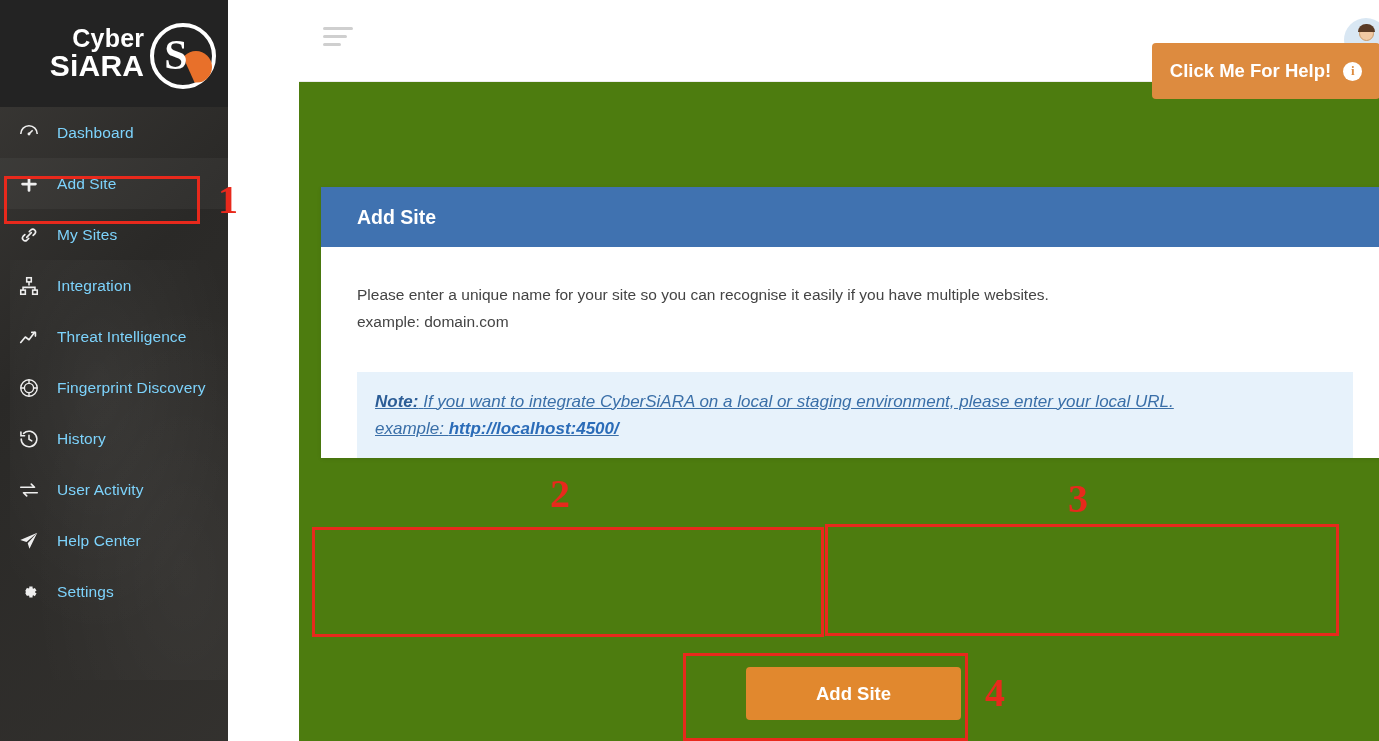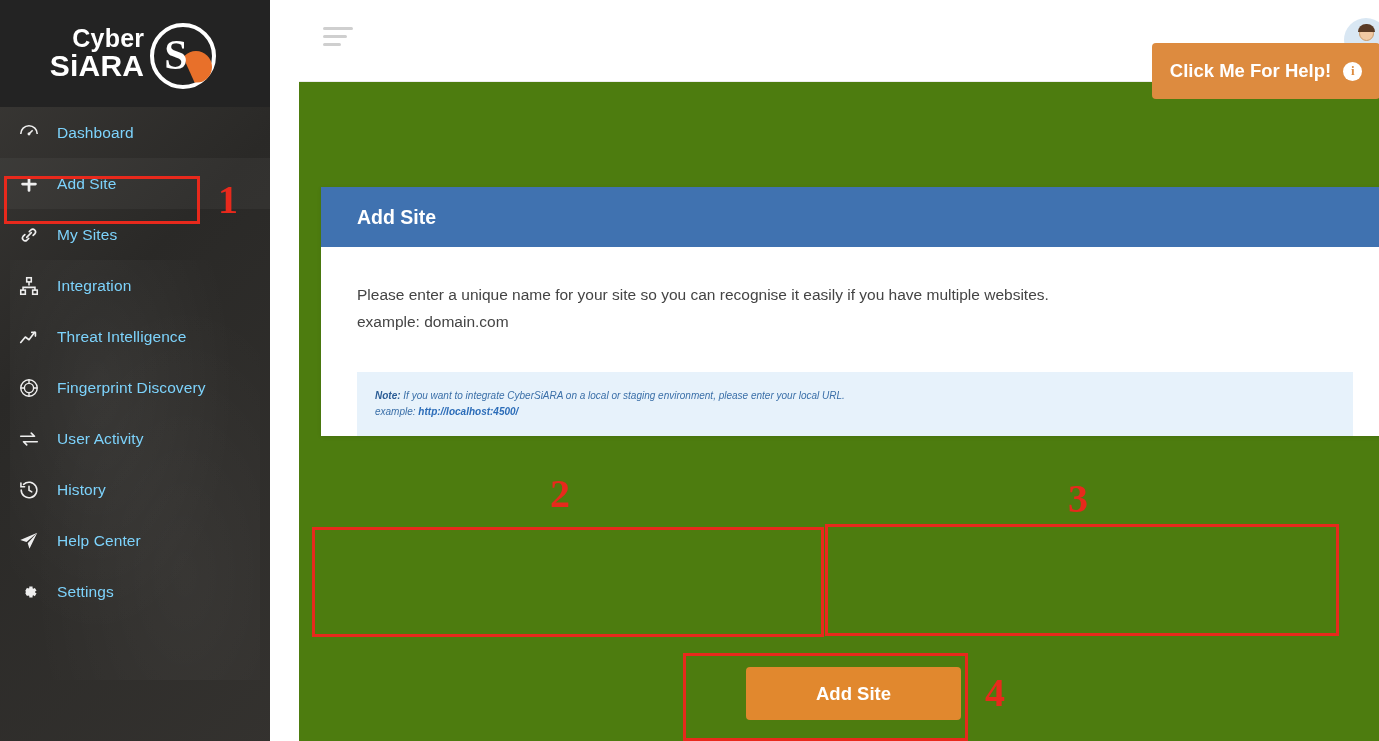--- a/index.html
+++ b/index.html
@@ -13,21 +13,21 @@
     width: 1379px;
     height: 741px;
     overflow: hidden;
     background: #ffffff;
   }
 
   
   .sidebar {
     position: absolute;
     left: 0; top: 0;
-    width: 270px;
+    width: 228px;
     height: 741px;
     background: #2b2b2b;
     overflow: hidden;
   }
   .sidebar-bg {
     position: absolute;
     left: 0; top: 0;
     width: 270px; height: 741px;
     background:
       linear-gradient(135deg, rgba(60,58,55,0.95) 0%, rgba(42,41,39,0.97) 40%, rgba(52,50,47,0.96) 100%);
@@ -255,24 +255,25 @@
     margin: 0 0 4px 0;
     color: #444444;
     font-size: 15.5px;
     line-height: 1.5;
   }
   .note-box {
     margin-top: 38px;
     background: #e7f2fb;
     padding: 16px 18px;
     box-sizing: border-box;
-    font-size: 10px;
+    font-size: 17px;
     color: #3a6fa8;
     font-style: italic;
     line-height: 1.6;
+    text-decoration: underline;
   }
   .note-box b.note-label {
     font-style: italic;
     color: #2c5d96;
   }
   .note-box .localurl {
     font-weight: bold;
     font-style: italic;
     color: #2b6cb8;
   }
@@ -425,36 +426,36 @@
             <circle cx="12" cy="12" r="9"></circle>
             <circle cx="12" cy="12" r="5"></circle>
             <path d="M12 3v4M12 17v4M3 12h4M17 12h4"></path>
           </svg>
         </span>
         <span class="lbl">Fingerprint Discovery</span>
       </div>
 
       <div class="nav-item">
         <span class="ic">
-          <svg width="22" height="22" viewBox="0 0 24 24" fill="none" stroke="#ffffff" stroke-width="1.8" stroke-linecap="round" stroke-linejoin="round">
-            <path d="M3 9h15l-3.5-3.5M21 15H6l3.5 3.5"></path>
-          </svg>
-        </span>
-        <span class="lbl">User Activity</span>
-      </div>
-
-      <div class="nav-item">
-        <span class="ic">
           <svg width="22" height="22" viewBox="0 0 24 24" fill="none" stroke="#ffffff" stroke-width="1.7" stroke-linecap="round">
             <path d="M3.5 12a8.5 8.5 0 1 0 2.6-6.1"></path>
             <path d="M3.2 4.5v4h4"></path>
             <path d="M12 8v4.3l3 1.8"></path>
           </svg>
         </span>
         <span class="lbl">History</span>
+      </div>
+
+      <div class="nav-item">
+        <span class="ic">
+          <svg width="22" height="22" viewBox="0 0 24 24" fill="none" stroke="#ffffff" stroke-width="1.8" stroke-linecap="round" stroke-linejoin="round">
+            <path d="M3 9h15l-3.5-3.5M21 15H6l3.5 3.5"></path>
+          </svg>
+        </span>
+        <span class="lbl">User Activity</span>
       </div>
 
       <div class="nav-item">
         <span class="ic">
           <svg width="22" height="22" viewBox="0 0 24 24" fill="#ffffff">
             <path d="M21 3L2.5 10.8l6.8 2.3L21 3zM10.6 14.5l1.9 6 8.5-17.5-10.4 11.5z"></path>
           </svg>
         </span>
         <span class="lbl">Help Center</span>
       </div>

